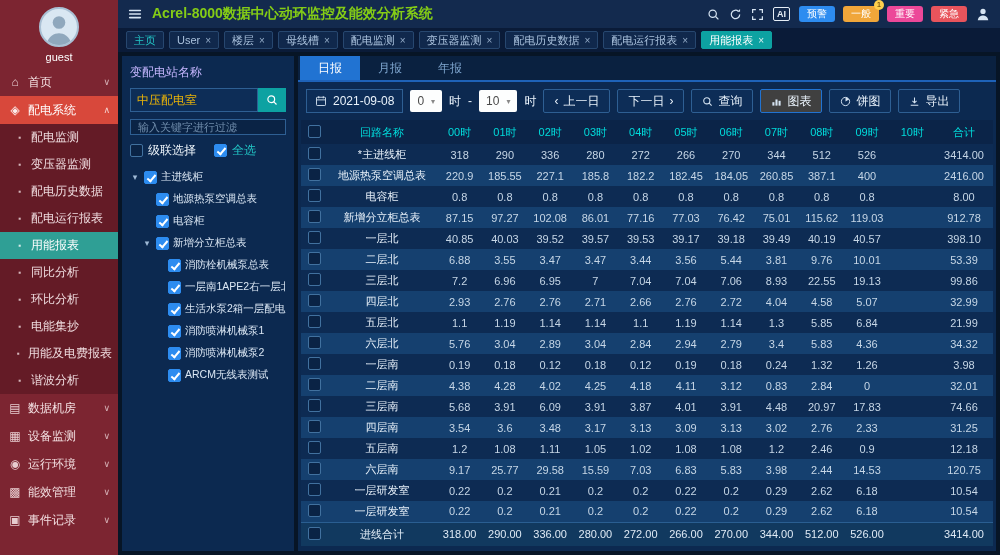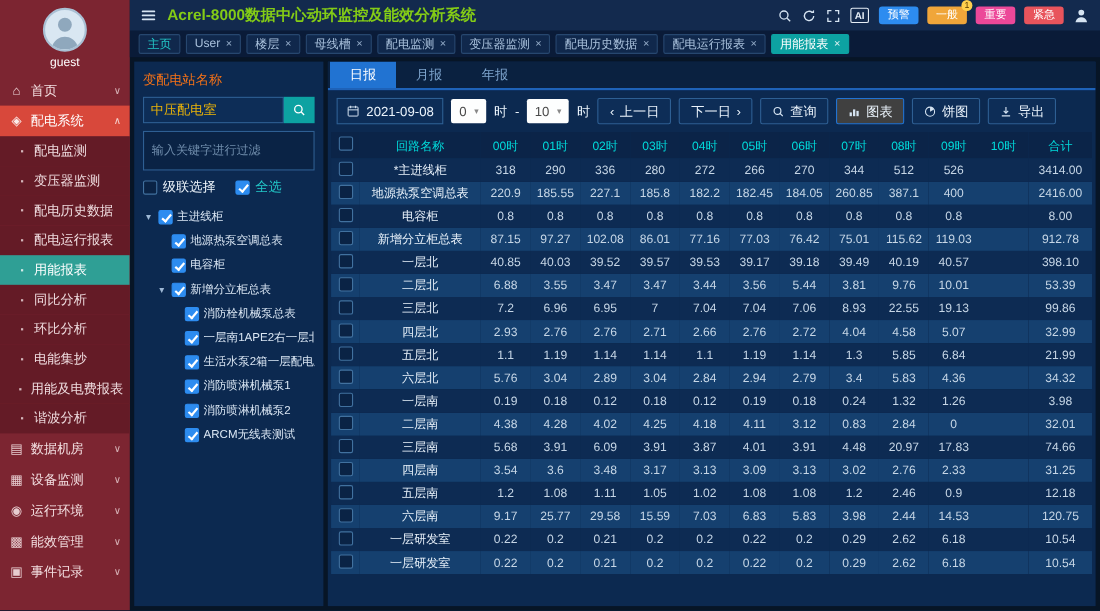--- a/index.html
+++ b/index.html
@@ -47,26 +47,26 @@
   .tab {height:18px; display:flex; align-items:center; gap:5px; padding:0 7px; background:#10284c;
         border:1px solid #27476f; border-radius:2px; color:#a9c1dc; font-size:11px; cursor:pointer; white-space:nowrap;}
   .tab .x {font-size:10px; opacity:.85;}
   .tab.home {color:#23c8c8;}
   .tab.active {background:#0da2a2; border-color:#0da2a2; color:#fff;}
 
   .content {flex:1; display:flex; gap:4px; padding:4px; overflow:hidden;}
 
   
   .station-panel {flex:0 0 172px; background:#0c2950; padding:8px; display:flex; flex-direction:column; gap:7px; overflow:hidden;}
-  .sp-label {color:#f97316; font-size:12px;}
+  .sp-label {color:#c4b5fd; font-size:12px;}
   .station-row {display:flex; height:24px;}
   .station-select {flex:1; display:flex; align-items:center; background:#0d2d57; border:1px solid #2e5f93;
                    color:#eab308; font-size:12px; padding:0 6px; cursor:pointer; overflow:hidden;}
   .search-btn {width:28px; background:#0da2a2; color:#fff; display:flex; align-items:center; justify-content:center; cursor:pointer;}
-  .filter-input {height:36px; width:100%; background:#0a2345; border:1px solid #2e5f93; color:#e6eef6;
+  .filter-input {height:16px; width:100%; background:#0a2345; border:1px solid #2e5f93; color:#e6eef6;
                  font-size:11px; padding:0 7px; outline:none;}
   .filter-input::placeholder {color:#6f8cab;}
   .cascade-row {display:flex; align-items:center; gap:5px; font-size:12px; color:#eef5fb;}
   .cascade-row .gap {width:8px;}
   .select-all-label {color:#23c8c8;}
   .tree {flex:1; overflow:hidden;}
   .tree-item {display:flex; align-items:center; gap:4px; height:22px; color:#dbe7f4; font-size:10.5px;
               white-space:nowrap; overflow:hidden; cursor:pointer;}
   .tree-caret {flex:0 0 10px; width:10px; text-align:center; font-size:9px; color:#9fb9d6;}
   .tree-label {overflow:hidden; text-overflow:clip;}
@@ -739,20 +739,36 @@
                   <td class="col-hour">0.2</td>
                   <td class="col-hour">0.2</td>
                   <td class="col-hour">0.22</td>
                   <td class="col-hour">0.2</td>
                   <td class="col-hour">0.29</td>
                   <td class="col-hour">2.62</td>
                   <td class="col-hour">6.18</td>
                   <td class="col-hour"></td>
                   <td class="col-total">10.54</td>
                 </tr>
+                <tr class="footer-row">
+                  <td class="col-cb"><span class="cb"></span></td>
+                  <td class="col-name">进线合计</td>
+                  <td class="col-hour">318.00</td>
+                  <td class="col-hour">290.00</td>
+                  <td class="col-hour">336.00</td>
+                  <td class="col-hour">280.00</td>
+                  <td class="col-hour">272.00</td>
+                  <td class="col-hour">266.00</td>
+                  <td class="col-hour">270.00</td>
+                  <td class="col-hour">344.00</td>
+                  <td class="col-hour">512.00</td>
+                  <td class="col-hour">526.00</td>
+                  <td class="col-hour"></td>
+                  <td class="col-total">3414.00</td>
+                </tr>
               </tbody>
             </table>
         </div>
       </section>
 
     </div>
   </div>
 </div>
 
 </body></html>

